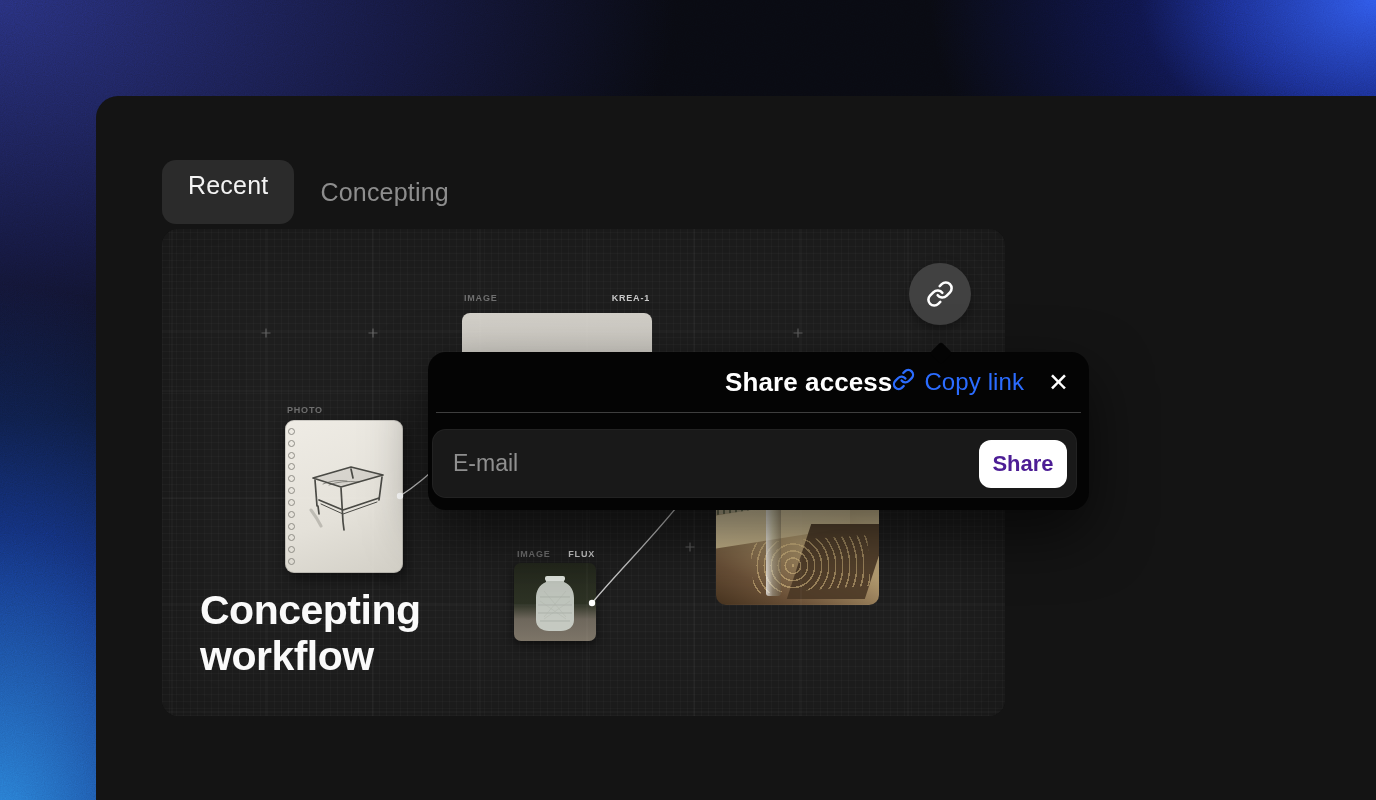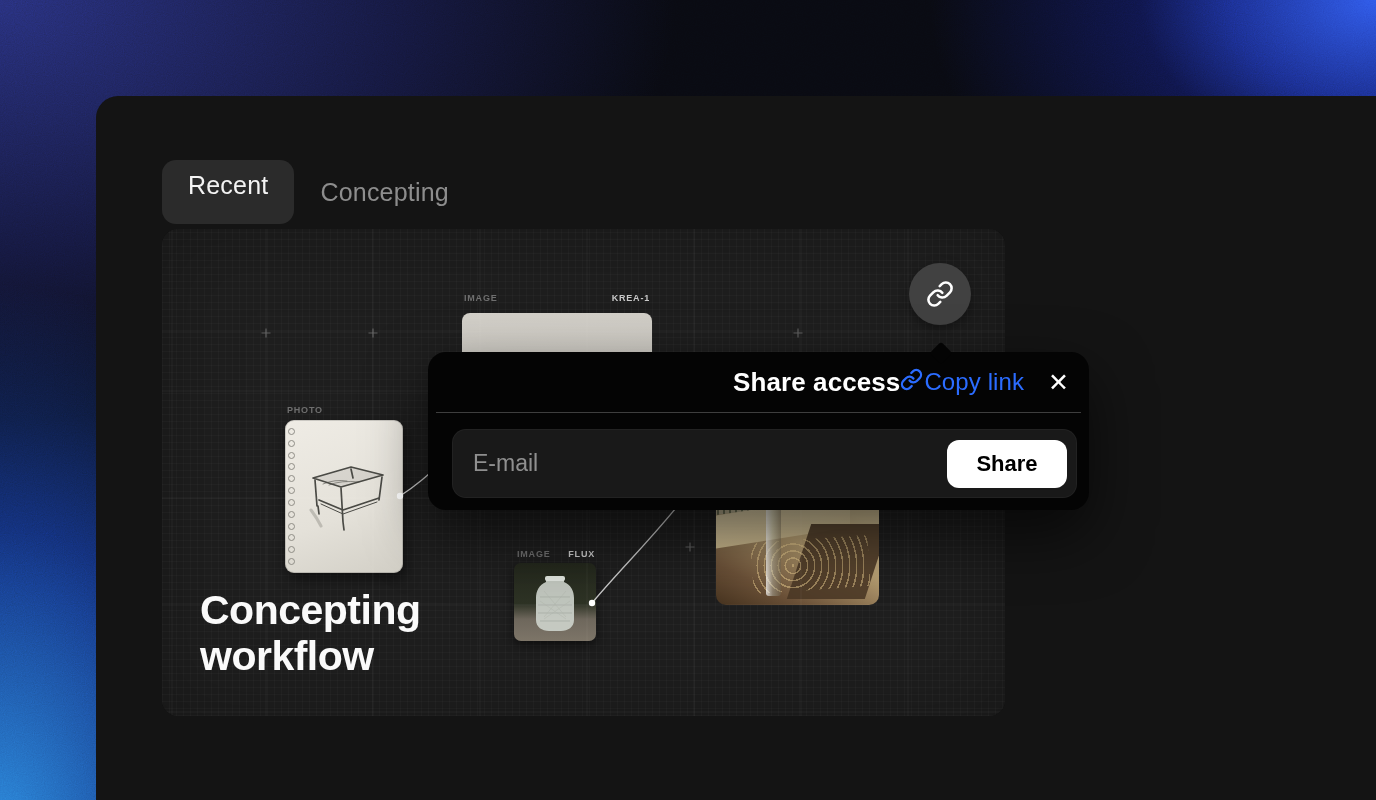--- a/index.html
+++ b/index.html
@@ -133,42 +133,42 @@
     background:#040404; border-radius:18px;
     box-shadow:0 24px 60px rgba(0,0,0,.6);
   }
   .popover .pointer{
     position:absolute; left:505px; top:-7px; width:16px; height:16px;
     background:#040404; transform:rotate(45deg); border-radius:3px;
   }
   .pop-header{ display:flex; align-items:center; height:60px; padding:0 18px 0 17px; }
   .pop-title{ font-size:26px; font-weight:600; color:#fff; letter-spacing:.1px; flex:1;text-align:right; }
   .copy-link{
-    display:flex; align-items:center; gap:1px; background:none; border:none; cursor:pointer;
+    display:flex; align-items:center; gap:9px; background:none; border:none; cursor:pointer;
     color:#2b6cff; font-size:24px; font-weight:500; font-family:inherit; letter-spacing:.1px;
   }
   .close-btn{
     background:none; border:none; cursor:pointer; margin-left:22px;
     color:#fff; font-size:25px; line-height:1; font-family:inherit; padding:2px;
   }
   .pop-divider{ height:1px; background:#3e3e3e; margin:0 8px; }
-  .pop-body{ padding:16px 12px 12px 24px; }
+  .pop-body{ padding:16px 12px 12px 4px; }
   .email-row{
     position:relative; height:69px; background:#191919; border-radius:14px;
     border:1px solid rgba(255,255,255,.04);
   }
   .email-row input{
     position:absolute; inset:0; background:transparent; border:none; outline:none;
     color:#f0f0f0; font-size:23px; font-family:inherit;
     padding:0 130px 0 20px; border-radius:14px;
   }
   .email-row input::placeholder{ color:#8f8f8f; }
   .send-share-btn{
-    position:absolute; right:9px; top:10px; height:48px; width:120px;
-    background:#fff; color:#000000; border:none; border-radius:12px; cursor:pointer;
+    position:absolute; right:9px; top:10px; height:48px; width:88px;
+    background:#fff; color:#4c1d95; border:none; border-radius:12px; cursor:pointer;
     font-size:22px; font-weight:600; font-family:inherit;
   }
 </style>
 </head>
 <body>
 
 <div class="stage">
 
   <svg class="bg-noise" width="1376" height="800">
     <filter id="grain">

